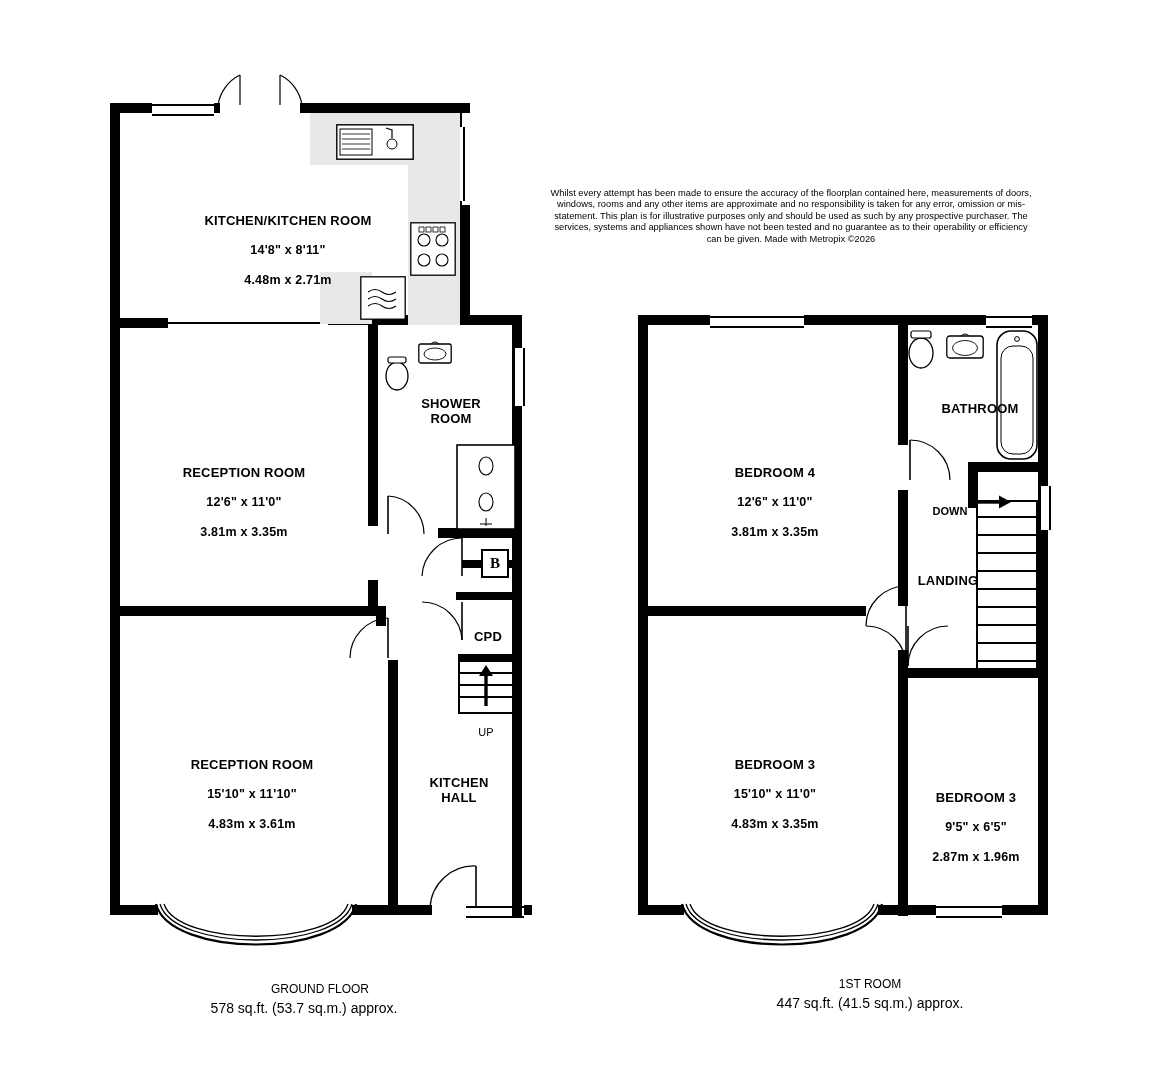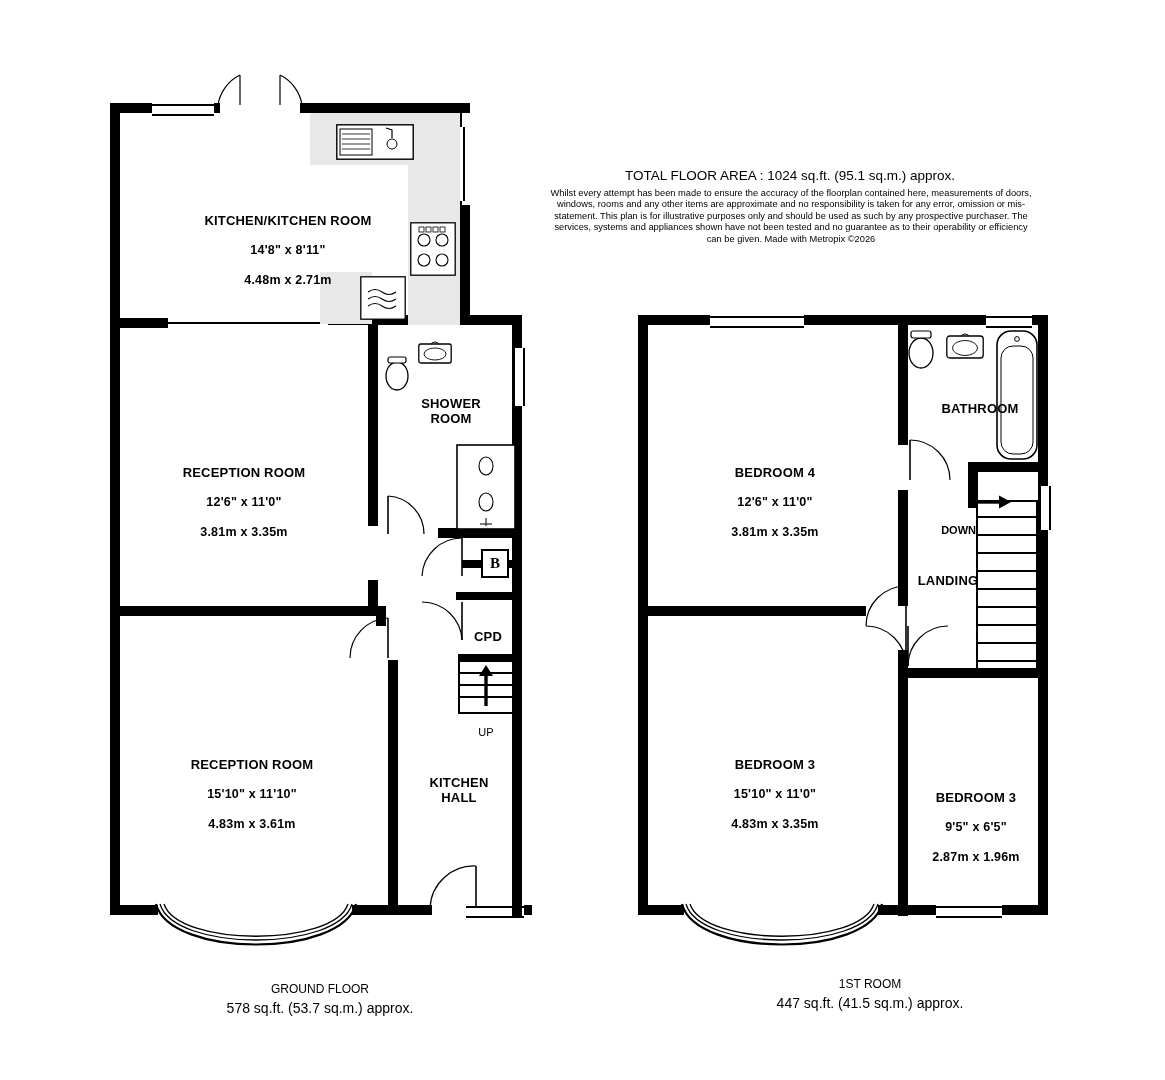--- a/index.html
+++ b/index.html
@@ -129,21 +129,20 @@
   .arrow-up {
     position: absolute;
   }
   .arrow-up svg { display:block; }
 </style>
 </head>
 <body>
 
 <div class="plan">
 
-  <div class="total-area" style="left:520px; top:168px; width:540px;">TOTAL FLOOR AREA : 1024 sq.ft. (95.1 sq.m.) approx.</div>
   <div class="disclaimer" style="left:546px; top:188px; width:490px;">Whilst every attempt has been made to ensure the accuracy of the floorplan contained here, measurements of doors, windows, rooms and any other items are approximate and no responsibility is taken for any error, omission or mis-statement. This plan is for illustrative purposes only and should be used as such by any prospective purchaser. The services, systems and appliances shown have not been tested and no guarantee as to their operability or efficiency can be given.
 Made with Metropix ©2026</div>
 
   <div>
 
     <div class="wall" style="left:110px; top:103px; width:42px; height:10px;"></div>
 
     <div class="window" style="left:152px; top:104px; width:62px; height:8px;"></div>
 
     <div class="wall" style="left:214px; top:103px; width:6px; height:10px;"></div>
@@ -338,21 +337,21 @@
 
     <div class="label" style="left:388px; top:396px; width:126px;">SHOWER
 ROOM</div>
 
     <div class="label" style="left:396px; top:775px; width:126px;">KITCHEN
 HALL</div>
 
     <div class="label" style="left:450px; top:629px; width:76px;">CPD</div>
 
     <div class="floor-title" style="left:170px; top:980px; width:300px;">GROUND FLOOR</div>
-    <div class="floor-sub" style="left:170px; top:999px; width:300px;">578 sq.ft. (53.7 sq.m.) approx.</div>
+    <div class="floor-sub" style="left:154px; top:999px; width:300px;">578 sq.ft. (53.7 sq.m.) approx.</div>
   </div>
 
   <div>
 
     <div class="wall" style="left:638px; top:315px; width:72px; height:10px;"></div>
     <div class="window" style="left:710px; top:316px; width:94px; height:8px;"></div>
     <div class="wall" style="left:804px; top:315px; width:102px; height:10px;"></div>
     <div class="wall" style="left:906px; top:315px; width:12px; height:10px;"></div>
     <div class="window" style="left:986px; top:316px; width:46px; height:8px;"></div>
     <div class="wall" style="left:1032px; top:315px; width:16px; height:10px;"></div>
@@ -399,21 +398,21 @@
     <div class="stair-line" style="left:976px; top:624px; width:62px;"></div>
     <div class="stair-line" style="left:976px; top:642px; width:62px;"></div>
     <div class="stair-line" style="left:976px; top:660px; width:62px;"></div>
 
     <div class="arrow-up" style="left:978px; top:494px; width:34px; height:16px;">
       <svg width="34" height="16" viewBox="0 0 34 16">
         <line x1="0" y1="8" x2="24" y2="8" stroke="#000" stroke-width="3.4"></line>
         <polygon points="33,8 21,1.5 21,14.5" fill="#000"></polygon>
       </svg>
     </div>
-    <div class="tiny-label" style="left:924px; top:524px; width:52px; text-align:right; font-weight:bold;">DOWN</div>
+    <div class="tiny-label" style="left:924px; top:505px; width:52px; font-weight:bold;">DOWN</div>
 
     <div class="fixture" style="left:906px; top:330px; width:30px; height:42px;">
       <svg width="30" height="42" viewBox="0 0 30 42">
         <ellipse cx="15" cy="23" rx="12" ry="15" fill="#fff" stroke="#000" stroke-width="1.3"></ellipse>
         <rect x="5" y="1" width="20" height="7" rx="2" fill="#fff" stroke="#000" stroke-width="1.2"></rect>
       </svg>
     </div>
     <div class="fixture" style="left:946px; top:332px; width:38px; height:28px;">
       <svg width="38" height="28" viewBox="0 0 38 28">
         <rect x="0.8" y="4" width="36.4" height="22" rx="3" fill="#fff" stroke="#000" stroke-width="1.3"></rect>

